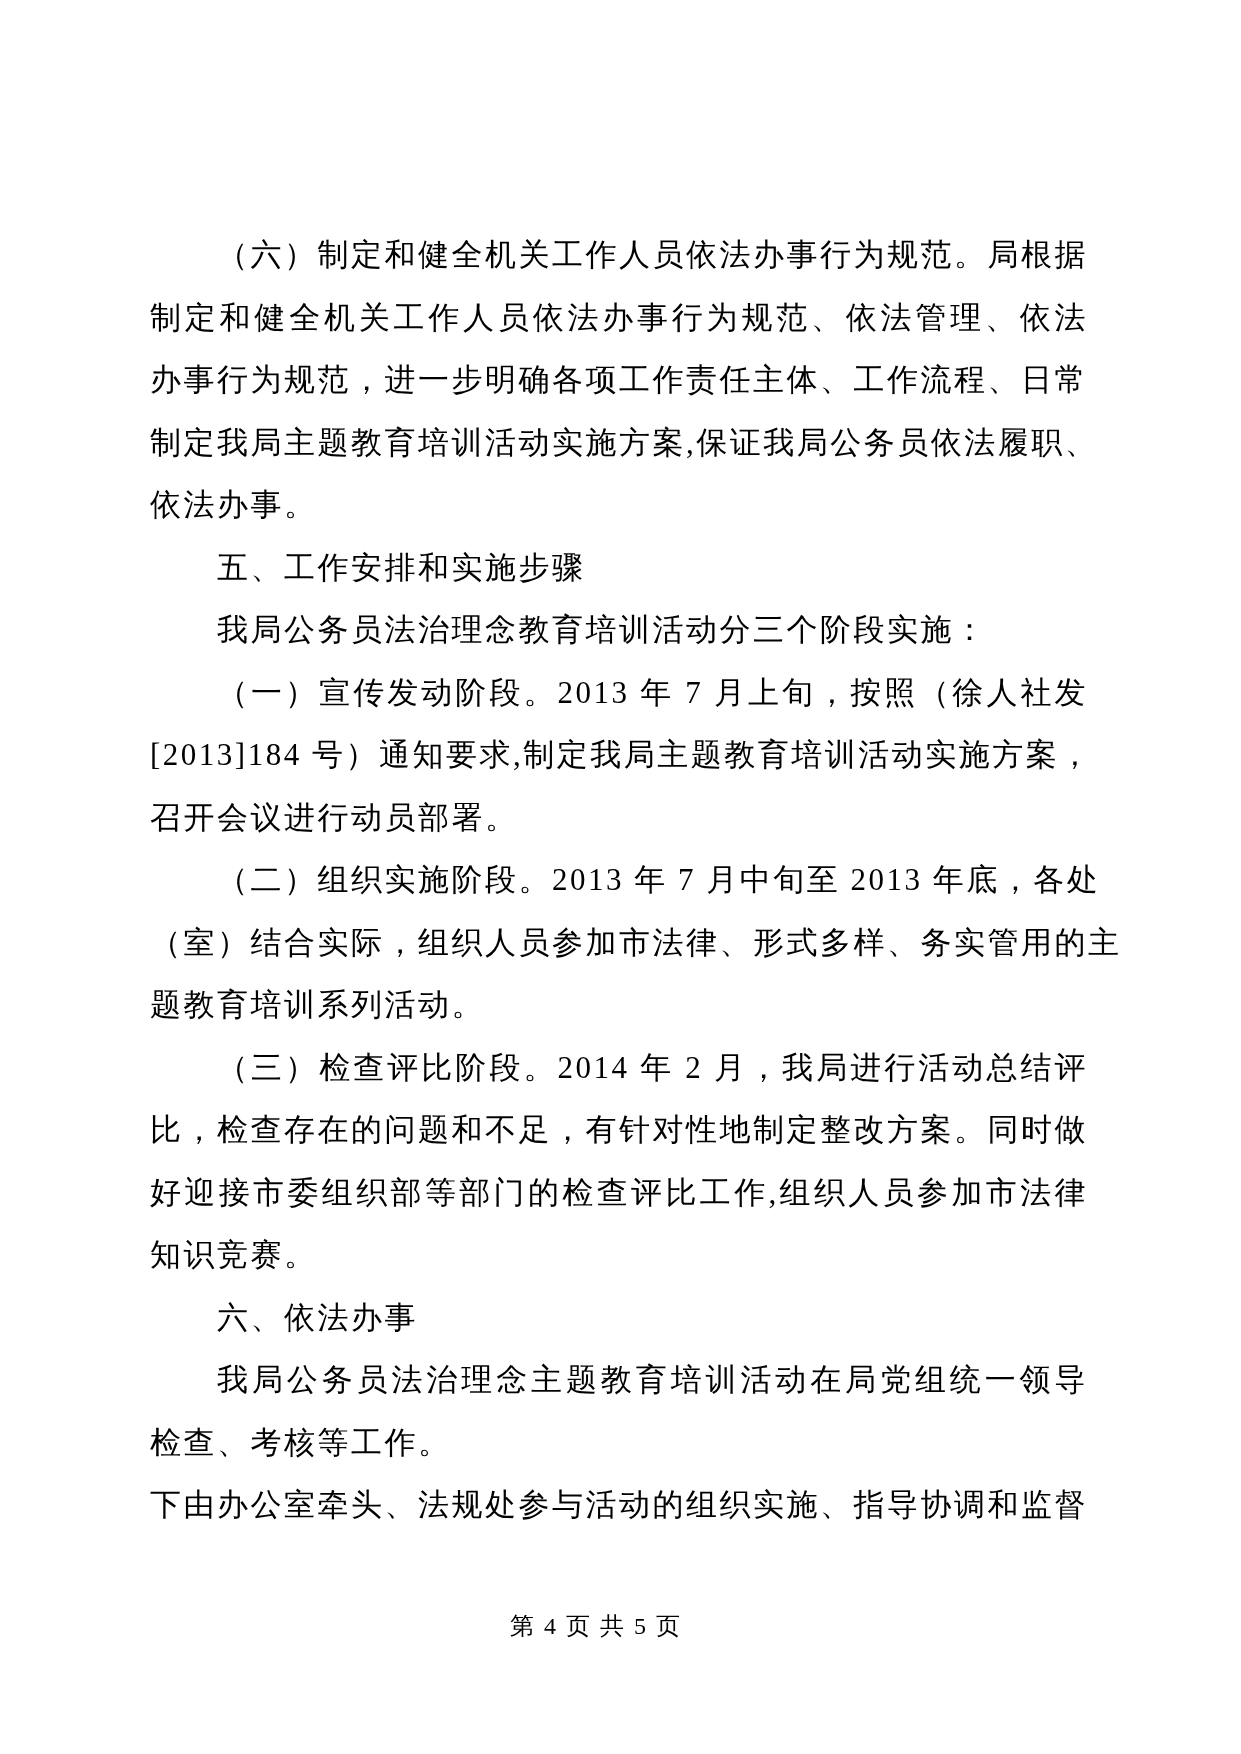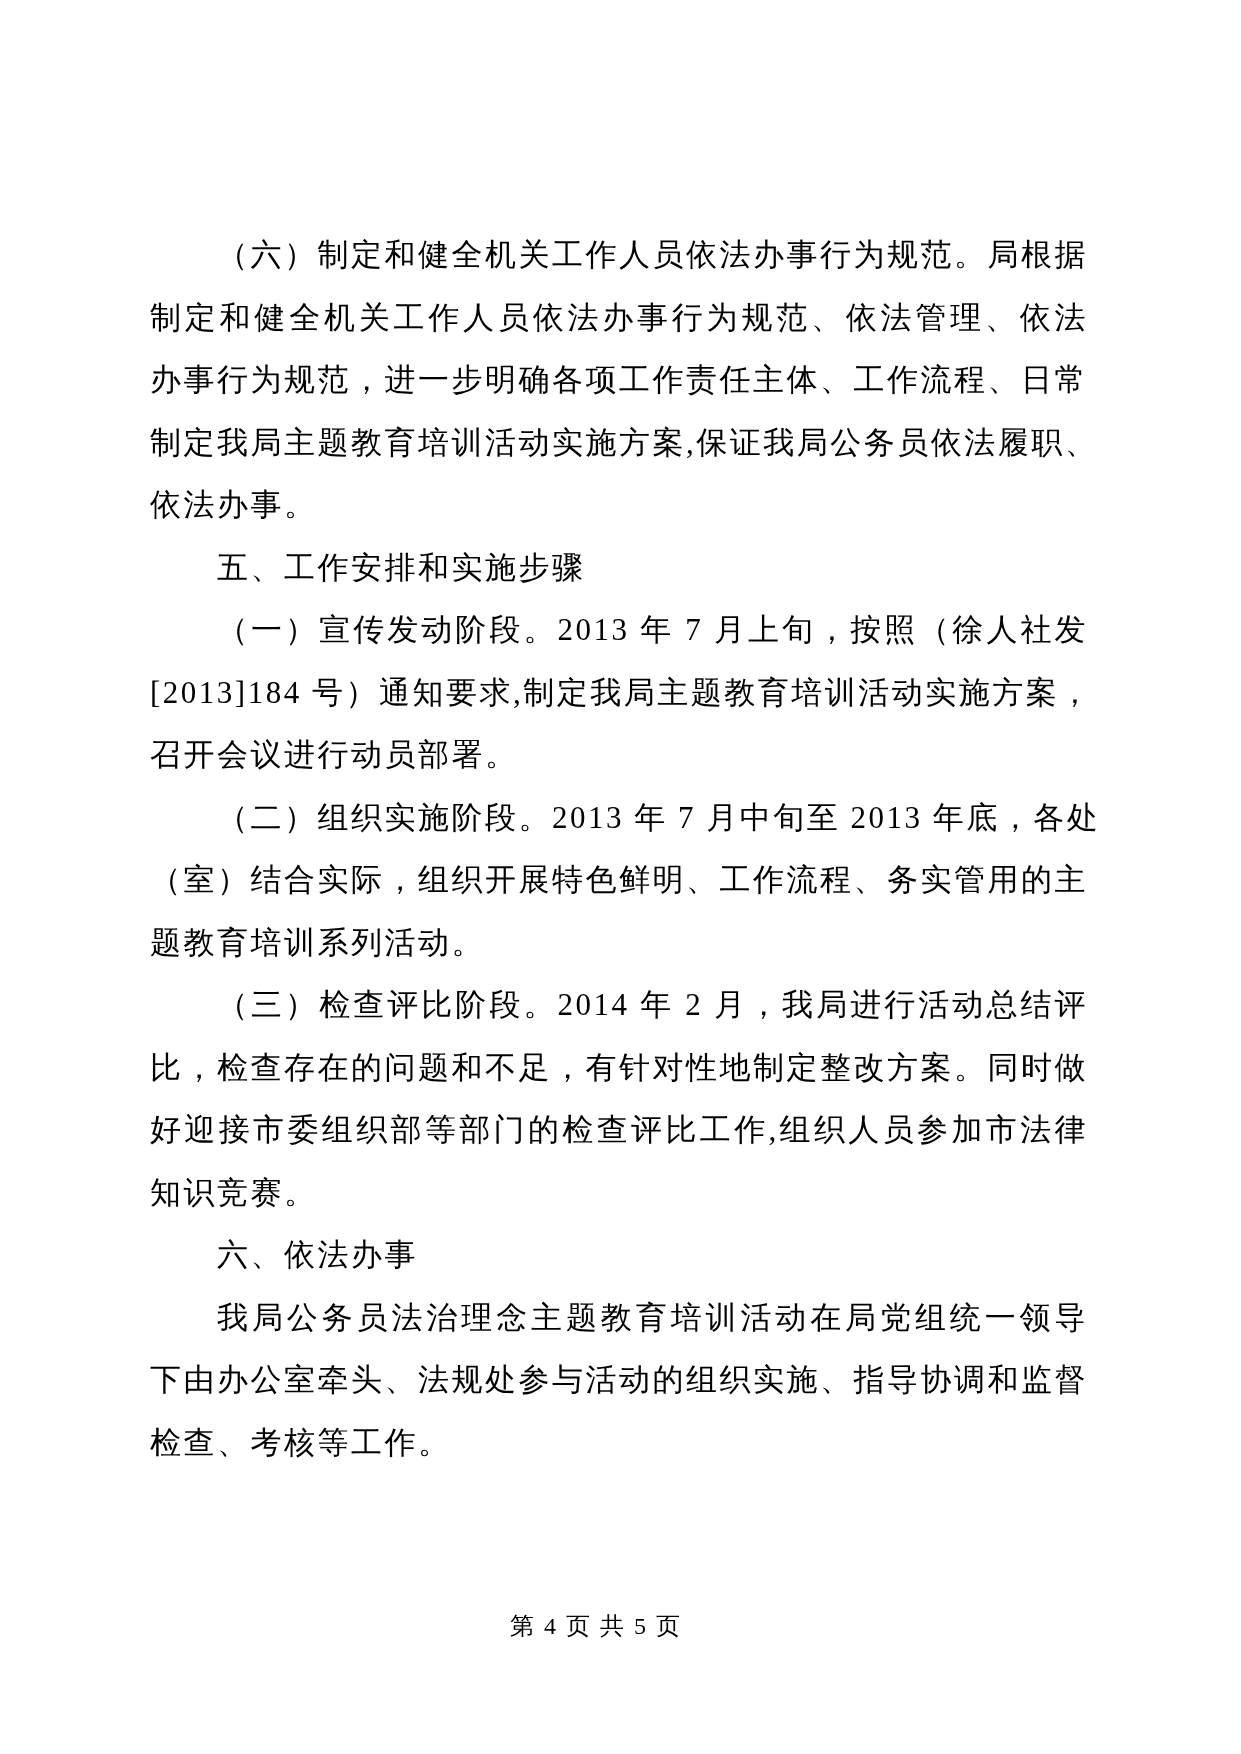--- a/index.html
+++ b/index.html
@@ -56,29 +56,30 @@
 <body>
 
 <div class="page">
   <div class="doc-body">
       <div class="line first">（六）制定和健全机关工作人员依法办事行为规范。局根据</div>
       <div class="line">制定和健全机关工作人员依法办事行为规范、依法管理、依法</div>
       <div class="line">办事行为规范，进一步明确各项工作责任主体、工作流程、日常</div>
       <div class="line">制定我局主题教育培训活动实施方案,保证我局公务员依法履职、</div>
       <div class="line last">依法办事。</div>
       <div class="line first last">五、工作安排和实施步骤</div>
+      <div class="line first last">我局公务员法治理念教育培训活动分三个阶段实施：</div>
       <div class="line first">（一）宣传发动阶段。2013 年 7 月上旬，按照（徐人社发</div>
       <div class="line">[2013]184 号）通知要求,制定我局主题教育培训活动实施方案，</div>
       <div class="line last">召开会议进行动员部署。</div>
       <div class="line first">（二）组织实施阶段。2013 年 7 月中旬至 2013 年底，各处</div>
-      <div class="line">（室）结合实际，组织开展特色鲜明、工作流程、务实管用的主</div>
+      <div class="line">（室）结合实际，组织人员参加市法律、形式多样、务实管用的主</div>
       <div class="line last">题教育培训系列活动。</div>
       <div class="line first">（三）检查评比阶段。2014 年 2 月，我局进行活动总结评</div>
       <div class="line">比，检查存在的问题和不足，有针对性地制定整改方案。同时做</div>
       <div class="line">好迎接市委组织部等部门的检查评比工作,组织人员参加市法律</div>
       <div class="line last">知识竞赛。</div>
       <div class="line first last">六、依法办事</div>
       <div class="line first">我局公务员法治理念主题教育培训活动在局党组统一领导</div>
+      <div class="line last">检查、考核等工作。</div>
       <div class="line">下由办公室牵头、法规处参与活动的组织实施、指导协调和监督</div>
-      <div class="line last">检查、考核等工作。</div>
     </div>
   <div class="page-footer">第 4 页 共 5 页</div>
 </div>
 
 </body></html>

